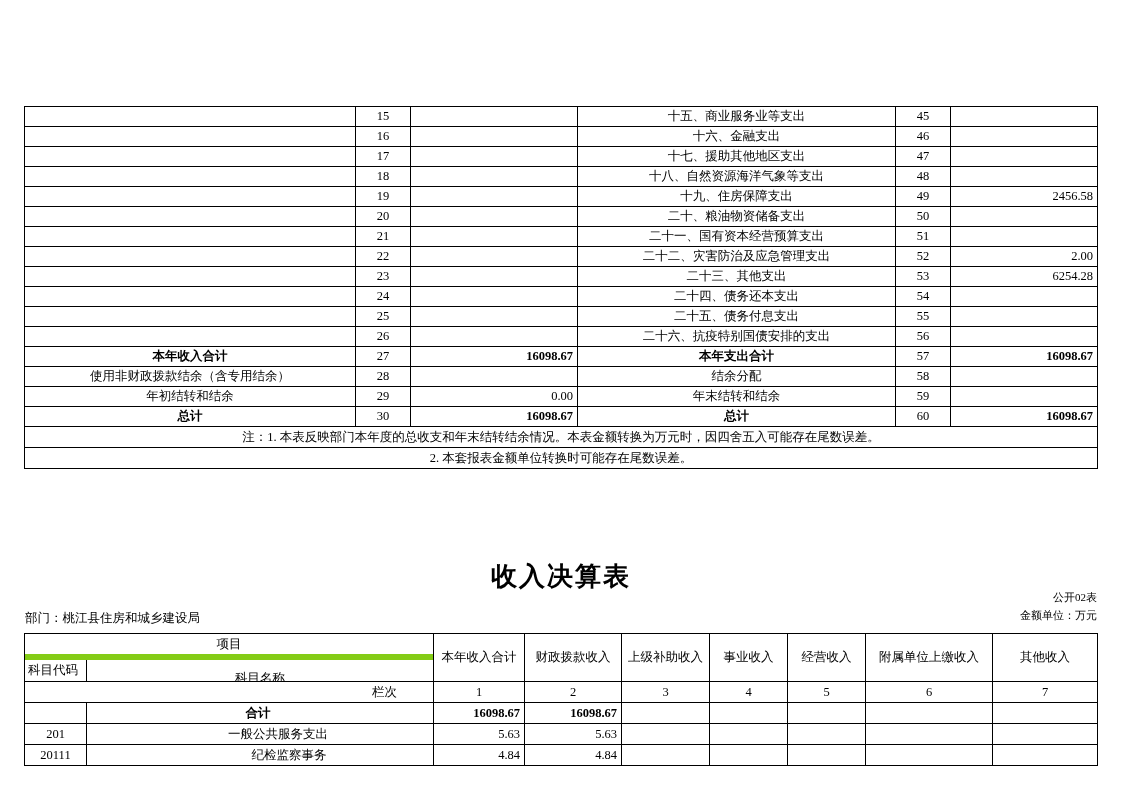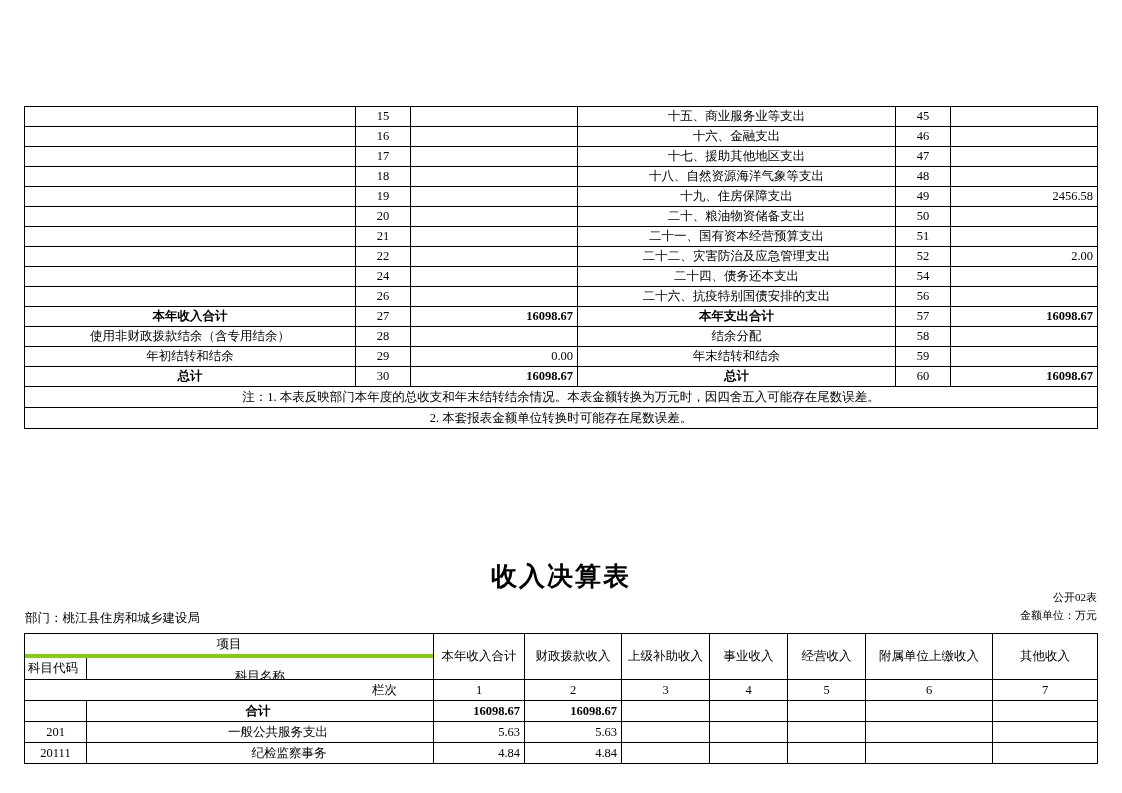--- a/index.html
+++ b/index.html
@@ -95,21 +95,21 @@
     width: 1073px;
   }
   .bottom-table td { height: 21px; }
 
   
   .split-head {
     position: relative;
     padding: 0;
   }
   .split-head .line1 {
-    border-bottom: 4px solid #84cc16;
+    border-bottom: 6px solid #84cc16;
     height: 20px;
     line-height: 20px;
     text-align: center;
   }
   .split-head .line2 {
     height: 21px;
     line-height: 21px;
     position: relative;
   }
   .split-head .line2 .codecell {
@@ -205,24 +205,40 @@
         <tr>
           <td class="l"></td>
           <td class="c">22</td>
           <td class="r"></td>
           <td class="l">二十二、灾害防治及应急管理支出</td>
           <td class="c">52</td>
           <td class="r">2.00</td>
         </tr>
         <tr>
           <td class="l"></td>
+          <td class="c">23</td>
+          <td class="r"></td>
+          <td class="l">二十三、其他支出</td>
+          <td class="c">53</td>
+          <td class="r">6254.28</td>
+        </tr>
+        <tr>
+          <td class="l"></td>
           <td class="c">24</td>
           <td class="r"></td>
           <td class="l">二十四、债务还本支出</td>
           <td class="c">54</td>
+          <td class="r"></td>
+        </tr>
+        <tr>
+          <td class="l"></td>
+          <td class="c">25</td>
+          <td class="r"></td>
+          <td class="l">二十五、债务付息支出</td>
+          <td class="c">55</td>
           <td class="r"></td>
         </tr>
         <tr>
           <td class="l"></td>
           <td class="c">26</td>
           <td class="r"></td>
           <td class="l">二十六、抗疫特别国债安排的支出</td>
           <td class="c">56</td>
           <td class="r"></td>
         </tr>

